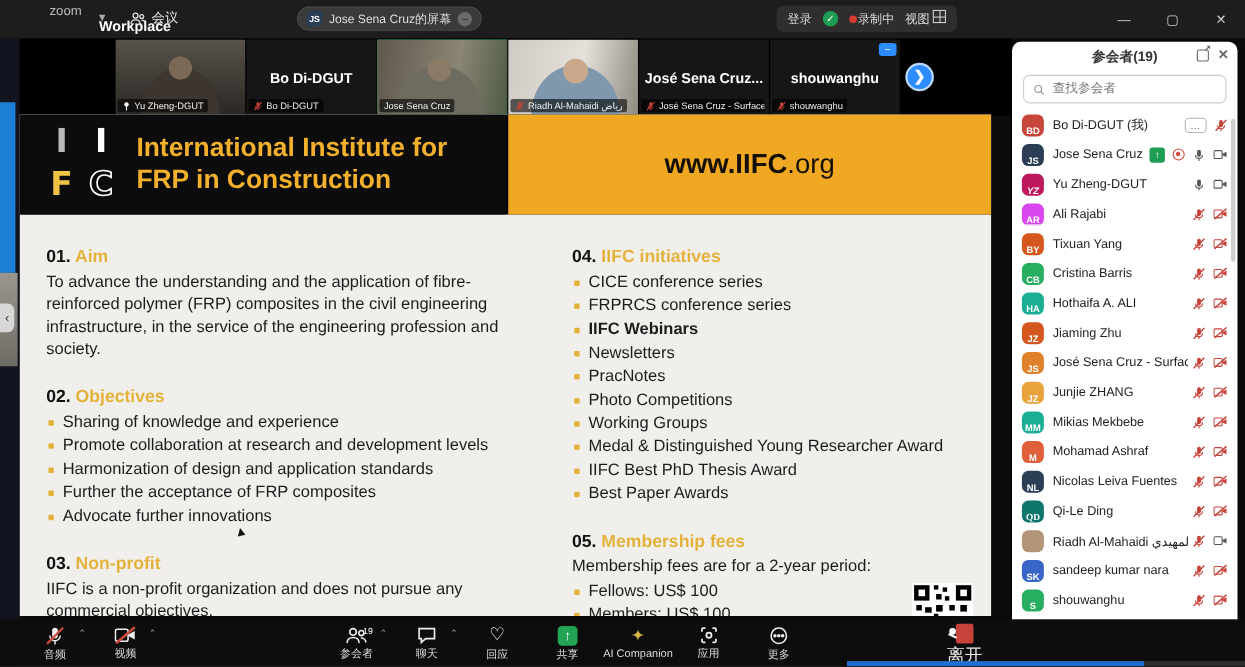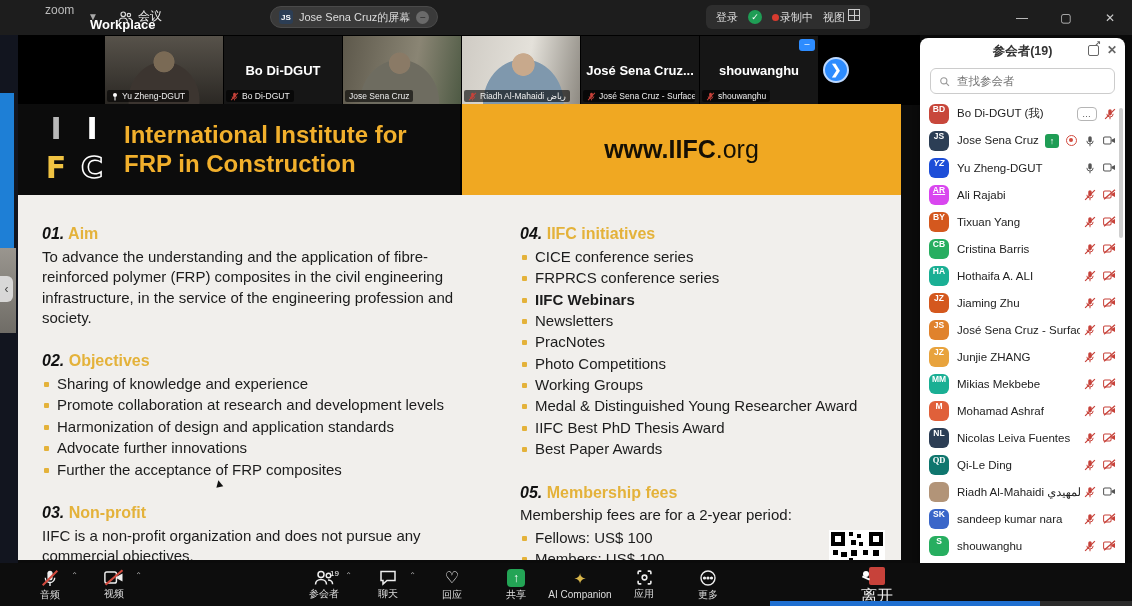--- a/index.html
+++ b/index.html
@@ -71,21 +71,21 @@
   .logo .d{color:transparent;-webkit-text-stroke:1.5px #fff;}
   .orgname{margin-left:14px;color:#f2b02c;font-weight:bold;font-size:24px;line-height:1.2;}
   .shead .gold{flex:1;background:#f0a822;display:flex;align-items:center;justify-content:center;
         color:#151005;font-size:25px;}
   .gold .b1{font-weight:bold;}
   .sbody{position:absolute;left:0;top:91px;right:0;bottom:0;display:flex;padding:28px 12px 0 24px;gap:26px;
         color:#1c1c1c;font-size:15px;line-height:1.36;}
   .coll{width:452px;} .colr{flex:1;}
   .sec{margin-bottom:22px;}
   .sec-h{font-weight:bold;font-size:16px;margin-bottom:2px;}
-  .sec-h .num{color:#111;font-style:italic;} .sec-h .ttl{color:#e6b califa;} 
+  .sec-h .num{color:#111;} .sec-h .ttl{color:#e6b califa;} 
   .sec-h .ttl{color:#e4b23a;}
   .sec-body:empty{display:none;}
   .blist{list-style:none;margin:2px 0 0 0;padding:0;}
   .blist li{display:flex;align-items:flex-start;margin:0 0 1px 0;}
   .bdot{flex:0 0 5px;width:5px;height:5px;background:#e4b23a;border-radius:1px;margin:8px 8px 0 2px;}
   .blist .bold{font-weight:bold;}
   .qr{position:absolute;right:16px;bottom:0;width:56px;height:30px;overflow:hidden;}
   .cursor{position:absolute;left:195px;top:372px;color:#111;font-size:12px;transform:rotate(-12deg);}
 
   
@@ -95,21 +95,21 @@
         font-size:12.5px;color:#333;font-weight:bold;}
   .phead .ops{position:absolute;right:8px;top:5px;display:flex;gap:8px;color:#666;font-size:12px;align-items:center;}
   .popout{display:inline-block;width:11px;height:11px;border:1.4px solid #666;border-radius:2px;position:relative;}
   .popout:after{content:"↗";position:absolute;right:-3px;top:-7px;font-size:8px;color:#666;}
   .psearch{margin:4px 10px 6px 10px;height:26px;border:1px solid #ccc;border-radius:6px;display:flex;align-items:center;
         gap:5px;padding:0 8px;color:#999;}
   .psearch input{border:none;outline:none;flex:1;font-size:11.5px;color:#333;background:transparent;}
   .plist{position:absolute;top:62px;left:0;right:0;bottom:38px;overflow:hidden;}
   .prow{height:27px;display:flex;align-items:center;padding:0 9px;}
   .pav{width:20px;height:20px;border-radius:6px;color:#fff;font-size:8.5px;font-weight:bold;
-        display:flex;align-items:flex-start;justify-content:center;flex:0 0 20px;}
+        display:flex;align-items:flex-end;justify-content:center;flex:0 0 20px;}
   .pav.photo{background:radial-gradient(circle at 50% 40%, #e8c49e 0 35%, #9b7d5f 36% 70%, #6d6760 71%);}
   .pname{margin-left:8px;font-size:11.5px;color:#222;white-space:nowrap;overflow:hidden;flex:1;}
   .picons{display:flex;align-items:center;gap:7px;margin-left:4px;}
   .more18{width:20px;height:14px;border:1px solid #b5b5b5;border-radius:4px;color:#555;font-size:9px;line-height:12px;
         text-align:center;letter-spacing:1px;}
   .sharebadge{width:14px;height:14px;background:#1f9d55;border-radius:3px;color:#fff;font-size:9px;font-weight:bold;
         line-height:14px;text-align:center;}
   .recbadge{width:11px;height:11px;border:1.5px solid #d24b3f;border-radius:50%;position:relative;}
   .recbadge:after{content:"";position:absolute;left:2px;top:2px;width:4px;height:4px;border-radius:50%;background:#d24b3f;}
   .icn{display:inline-flex;} .icn svg{display:block;}
@@ -318,25 +318,25 @@
               <li>
                 <span class="bdot"></span>
                 <span>Promote collaboration at research and development levels</span>
               </li>
               <li>
                 <span class="bdot"></span>
                 <span>Harmonization of design and application standards</span>
               </li>
               <li>
                 <span class="bdot"></span>
+                <span>Further the acceptance of FRP composites</span>
+              </li>
+              <li>
+                <span class="bdot"></span>
                 <span>Advocate further innovations</span>
-              </li>
-              <li>
-                <span class="bdot"></span>
-                <span>Further the acceptance of FRP composites</span>
               </li>
             </ul>
         </div>
         <div class="sec">
           <div class="sec-h"><span class="num">03.</span> <span class="ttl">Non-profit</span></div>
           <div class="sec-body">IIFC is a non-profit organization and does not pursue any commercial objectives.</div>
         </div>
       </div>
       <div class="colr">
         <div class="sec">
@@ -479,21 +479,21 @@
           <span class="icn dark">
             <svg width="13" height="11" viewBox="0 0 16 14">
                 <rect x="0.5" y="2.5" width="9.5" height="9" rx="1.5" fill="none" stroke="currentColor" stroke-width="1.3"></rect>
                 <path d="M10.5 6.2 15 3.8v6.4l-4.5-2.4z" fill="currentColor"></path>
               </svg>
           </span>
 
         </div>
       </div>
         <div class="prow">
-        <div class="pav" style="background: #1d4ed8; font-style: italic;">
+        <div class="pav" style="background: #be185d; font-style: italic;">
             <span>YZ</span>
           </div>
         <div class="pname">Yu Zheng-DGUT</div>
         <div class="picons">
 
           <span class="icn dark">
             <svg width="12" height="12" viewBox="0 0 16 16">
                 <path d="M8 1.5a2.3 2.3 0 0 1 2.3 2.3v4a2.3 2.3 0 0 1-4.6 0v-4A2.3 2.3 0 0 1 8 1.5z" fill="currentColor"></path>
                 <path d="M3.8 7.8a4.2 4.2 0 0 0 8.4 0" stroke="currentColor" fill="none" stroke-width="1.3"></path>
                 <line x1="8" y1="12" x2="8" y2="15" stroke="currentColor" stroke-width="1.3"></line>

